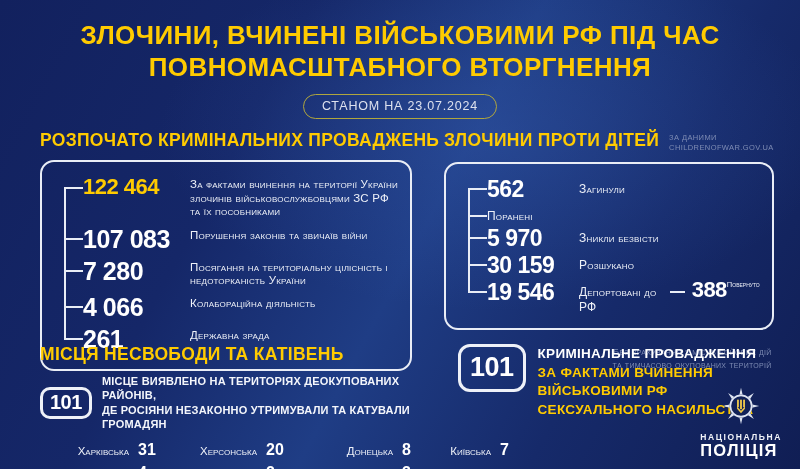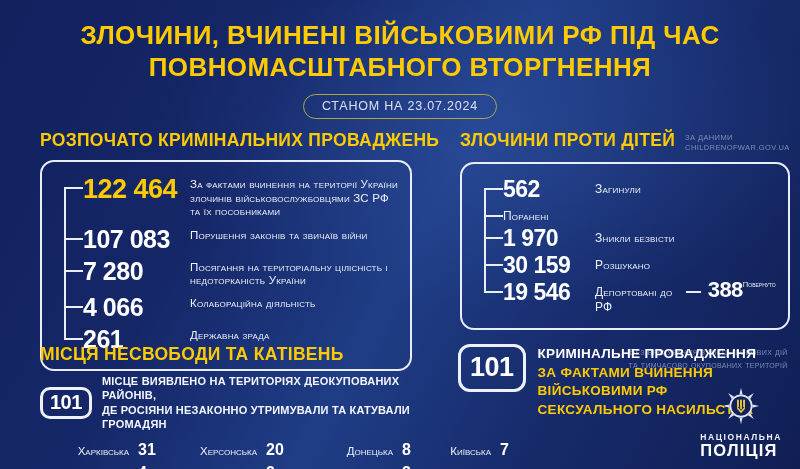--- a/index.html
+++ b/index.html
@@ -20,21 +20,21 @@
     color:#ffcb00; font-weight:800; font-size:26px; line-height:1.22;
     letter-spacing:.4px;
   }
   .date-pill {
     display:inline-block; margin-top:11px; padding:4px 18px 5px;
     border:1.5px solid #b0a63e; border-radius:16px;
     color:#dde1ee; font-size:12.5px; letter-spacing:.8px; font-weight:400;
   }
   
   .top { position:absolute; top:130px; left:40px; right:36px; display:flex; }
-  .col-l { width:372px; margin-right:48px; }
+  .col-l { width:372px; margin-right:32px; }
   .col-r { flex:1; }
   .sec-h {
     color:#ffcb00; font-weight:800; font-size:17.5px; letter-spacing:.3px;
     margin-bottom:9px; white-space:nowrap;
   }
   .sec-h-row { display:flex; align-items:flex-start; gap:10px; margin-bottom:9px; }
   .sec-h-row .sec-h { margin-bottom:0; }
   .src-note { color:#7e8cb4; font-size:7.5px; line-height:1.35; letter-spacing:.4px; padding-top:3px; }
   .stat-box {
     border:2px solid #e9edf6; border-radius:14px;
@@ -49,21 +49,21 @@
   .srow { position:relative; display:flex; align-items:flex-start; }
   .srow::before {
     content:""; position:absolute; left:-19px; width:19px; height:2px; background:#e9edf6;
   }
   .rows-l .srow::before { top:11px; }
   .rows-r .srow::before { top:10px; }
   .num {
     flex:0 0 107px; font-size:25px; font-weight:800; line-height:1.0;
     letter-spacing:-.5px; color:#fff;
   }
-  .num.hl { color:#ffcb00; font-size:27px; }
+  .num.hl { color:#ffcb00; font-size:22px; }
   .lbl {
     font-variant:small-caps; color:#eef1f8; font-size:11.5px; line-height:1.18;
     padding-top:2px; font-weight:500; letter-spacing:.2px;
   }
   .rows-l .srow { margin-bottom:7px; }
   .rows-l .srow:first-child { margin-bottom:8px; }
   .rows-r .srow { margin-bottom:4px; }
   .rows-r .num { flex:0 0 92px; font-size:23px; }
   .rows-r .lbl { padding-top:4px; font-size:12px; }
   .row-deport { align-items:flex-start; }
@@ -160,21 +160,21 @@
       <div class="stat-box">
         <div class="rows rows-r">
           <div class="srow">
             <div class="num">562</div>
             <div class="lbl">Загинули</div>
           </div>
           <div class="srow">
             <div class="lbl">Поранені</div>
           </div>
           <div class="srow">
-            <div class="num">1 970</div>
+            <div class="num">5 970</div>
             <div class="lbl">Зникли безвісти</div>
           </div>
           <div class="srow">
             <div class="num">30 159</div>
             <div class="lbl">Розшукано</div>
           </div>
           <div class="srow row-deport">
             <div class="num">19 546</div>
             <div class="lbl">Депортовані до РФ</div>
             <div class="dash"></div>

